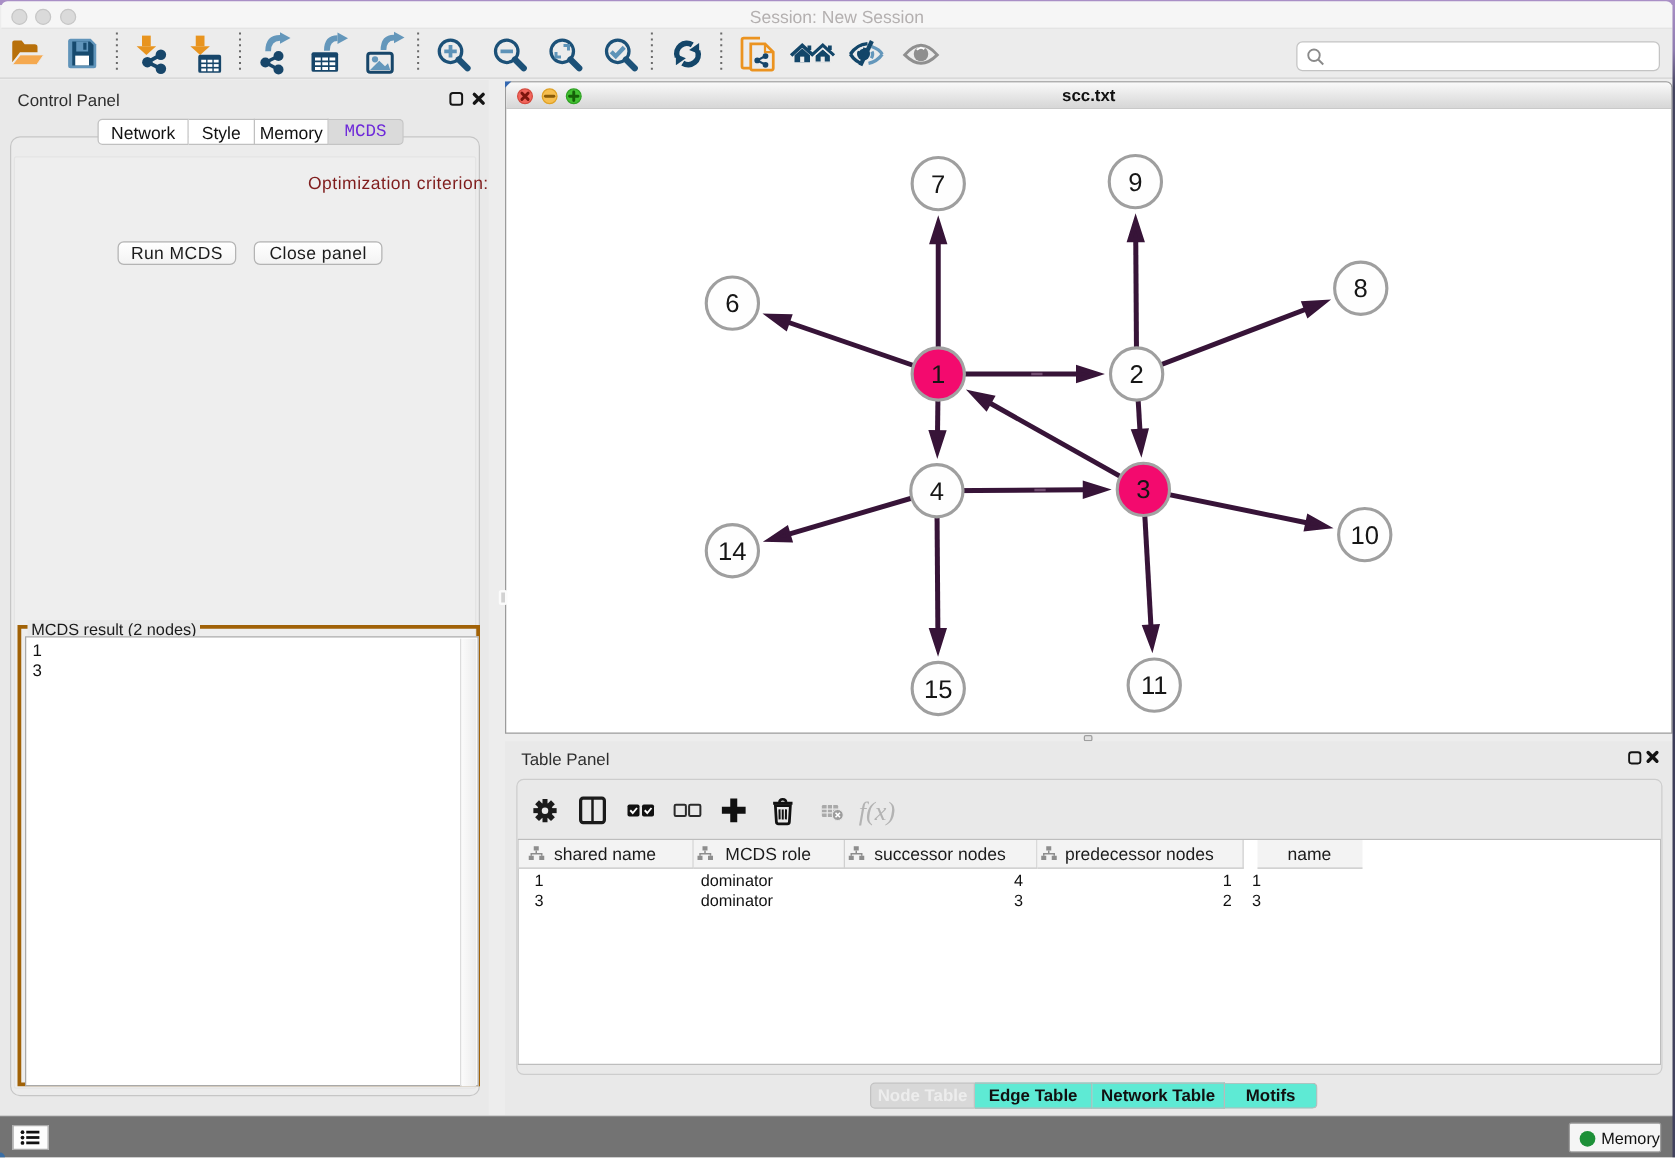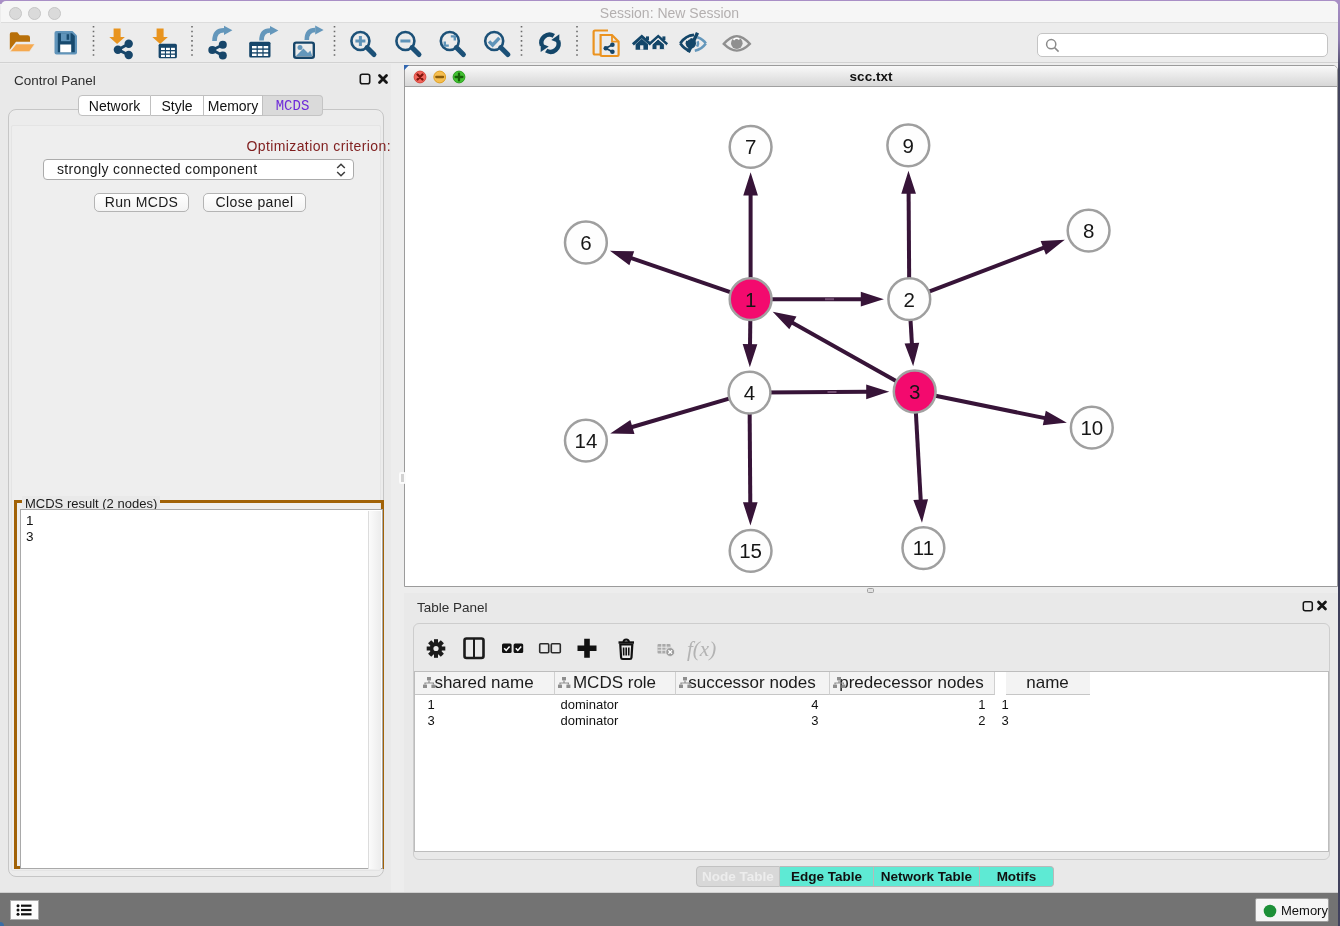--- a/index.html
+++ b/index.html
@@ -25,21 +25,21 @@
 #mcds-label { position:absolute; left:5px; top:-7px; background:#e9e9e9; padding:0 3px; font-size:13px; color:#1b1b1b; }
 #mcds-white { position:absolute; left:3px; top:6px; width:363px; height:360px; background:#fff; border:1px solid #a9a9a9; font-size:13.5px; color:#111; }
 #mcds-scroll { position:absolute; right:1px; top:1px; width:13px; height:358px; background:linear-gradient(90deg,#fbfbfb,#ececec); border-left:1px solid #dcdcdc; }
 #netwin { left:404px; top:65px; width:934px; height:522px; border:1px solid #9b9b9b; border-radius:5px 5px 0 0; background:#fff; }
 #net-titlebar { position:absolute; left:0; top:0; width:932px; height:21px; background:linear-gradient(#f9f9f9,#d7d7d7); border-bottom:1px solid #a0a0a0; border-radius:4px 4px 0 0; }
 #net-title { position:absolute; top:3px; left:0; width:100%; text-align:center; font-size:13.5px; color:#111; font-weight:bold; }
 #tpanel { left:404px; top:593px; width:934px; height:299px; background:#e9e9e9; }
 #tp-title { position:absolute; left:13px; top:7px; font-size:13.5px; color:#2e2e2e; }
 #tp-box { position:absolute; left:9px; top:30px; width:917px; height:237px; background:#e9e9e9; border:1px solid #cdcdcd; border-radius:6px; }
 #tp-table { position:absolute; left:9.5px; top:78px; width:915px; height:181px; background:#fff; border:1px solid #bdbdbd; }
-.th { position:absolute; top:0; height:23px; background:#f3f3f3; border-right:1px solid #d0d0d0; border-bottom:1px solid #c6c6c6; font-size:17px; color:#1b1b1b; }
+.th { position:absolute; top:0; height:23px; background:#f3f3f3; border-right:1px solid #d0d0d0; border-bottom:1px solid #c6c6c6; font-size:14px; color:#1b1b1b; }
 .th span { display:block; text-align:center; line-height:22px; }
 .td { position:absolute; font-size:13px; color:#111; height:16px; line-height:16px; }
 .btab { position:absolute; top:273px; height:21px; background:#5eead4; border:1px solid #b9b9b9; font-size:13.5px; font-weight:bold; color:#111; text-align:center; line-height:19px; }
 #statusbar { left:0; top:892px; width:1340px; height:34px; background:#737373; border-top:1px solid #cfcfcf; }
 #list-btn { position:absolute; left:10px; top:7px; width:29px; height:20px; background:#fdfdfd; border:1px solid #ababab; }
 #mem-btn { position:absolute; left:1255px; top:5px; width:74px; height:24px; background:#f5f5f5; border:1px solid #9e9e9e; border-radius:2px; font-size:13px; color:#111; }
 #blue-corner { left:0; top:922px; width:4px; height:4px; background:#3a6ea5; border-radius:0 5px 0 0; z-index:60; }
 </style>
 </head>
 <body>
@@ -217,26 +217,20 @@
     <path d="M20.5,2.5 L27.5,9.5 M27.5,2.5 L20.5,9.5" stroke="#151515" stroke-width="2.8" stroke-linecap="round"></path>
   </svg>
   <div id="cp-box">
       <div id="cp-box2"></div>
     </div>
   <div class="tab" style="left:78px; width:73px; border-radius:4px 0 0 4px;">Network</div>
   <div class="tab" style="left:151px; width:53px; border-left:none;">Style</div>
   <div class="tab" style="left:204px; width:59px; border-left:none;">Memory</div>
   <div class="tab" style="left:263px; width:60px; border-left:none; border-radius:0 4px 4px 0; background:#dadada; color:#6d28d9; border-color:#c4c4c4;font-family:Liberation Mono, monospace;">MCDS</div>
   <div id="opt-label">Optimization criterion:</div>
-  <div id="opt-select">strongly connected component
-    <svg style="position:absolute;right:7px;top:3px;" width="10" height="14" viewBox="0 0 10 14">
-      <path d="M1.2 5 L5 1.2 L8.8 5" fill="none" stroke="#3c3c3c" stroke-width="1.5"></path>
-      <path d="M1.2 9 L5 12.8 L8.8 9" fill="none" stroke="#3c3c3c" stroke-width="1.5"></path>
-    </svg>
-  </div>
   <div class="btn" style="left:94px; width:95px;">Run MCDS</div>
   <div class="btn" style="left:203px; width:103px;">Close panel</div>
   <div id="mcds-group">
     <div id="mcds-label">MCDS result (2 nodes)</div>
     <div id="mcds-white">
         <div style="padding:3px 0 0 5px; line-height:16px;">1<br>3</div>
       <div id="mcds-scroll"></div>
     </div>
   </div>
 </div>

